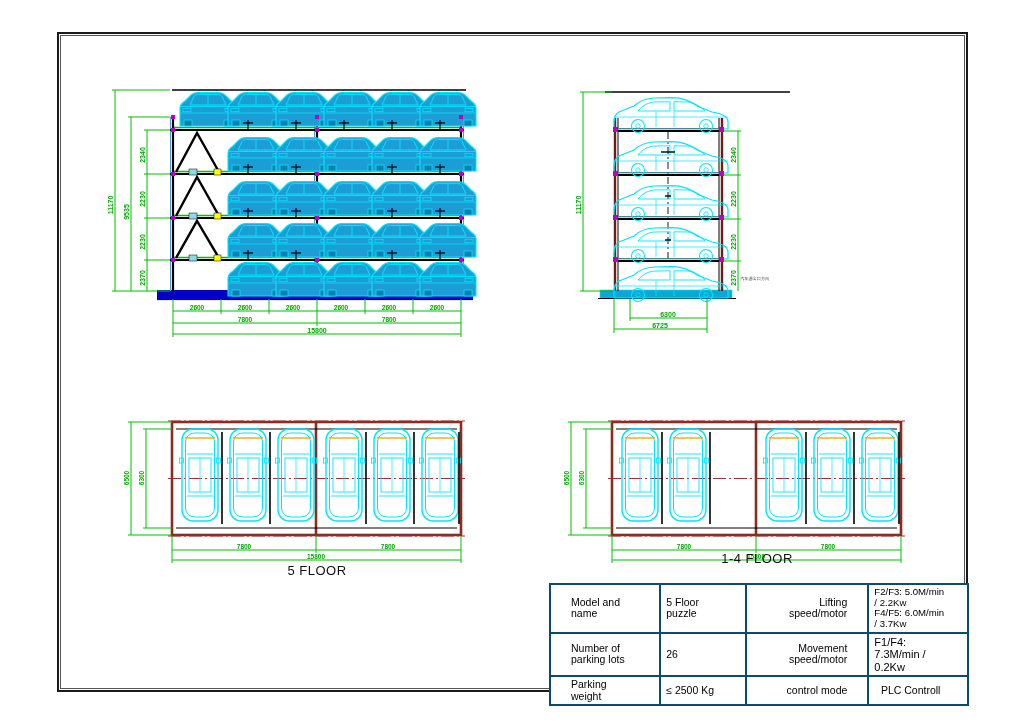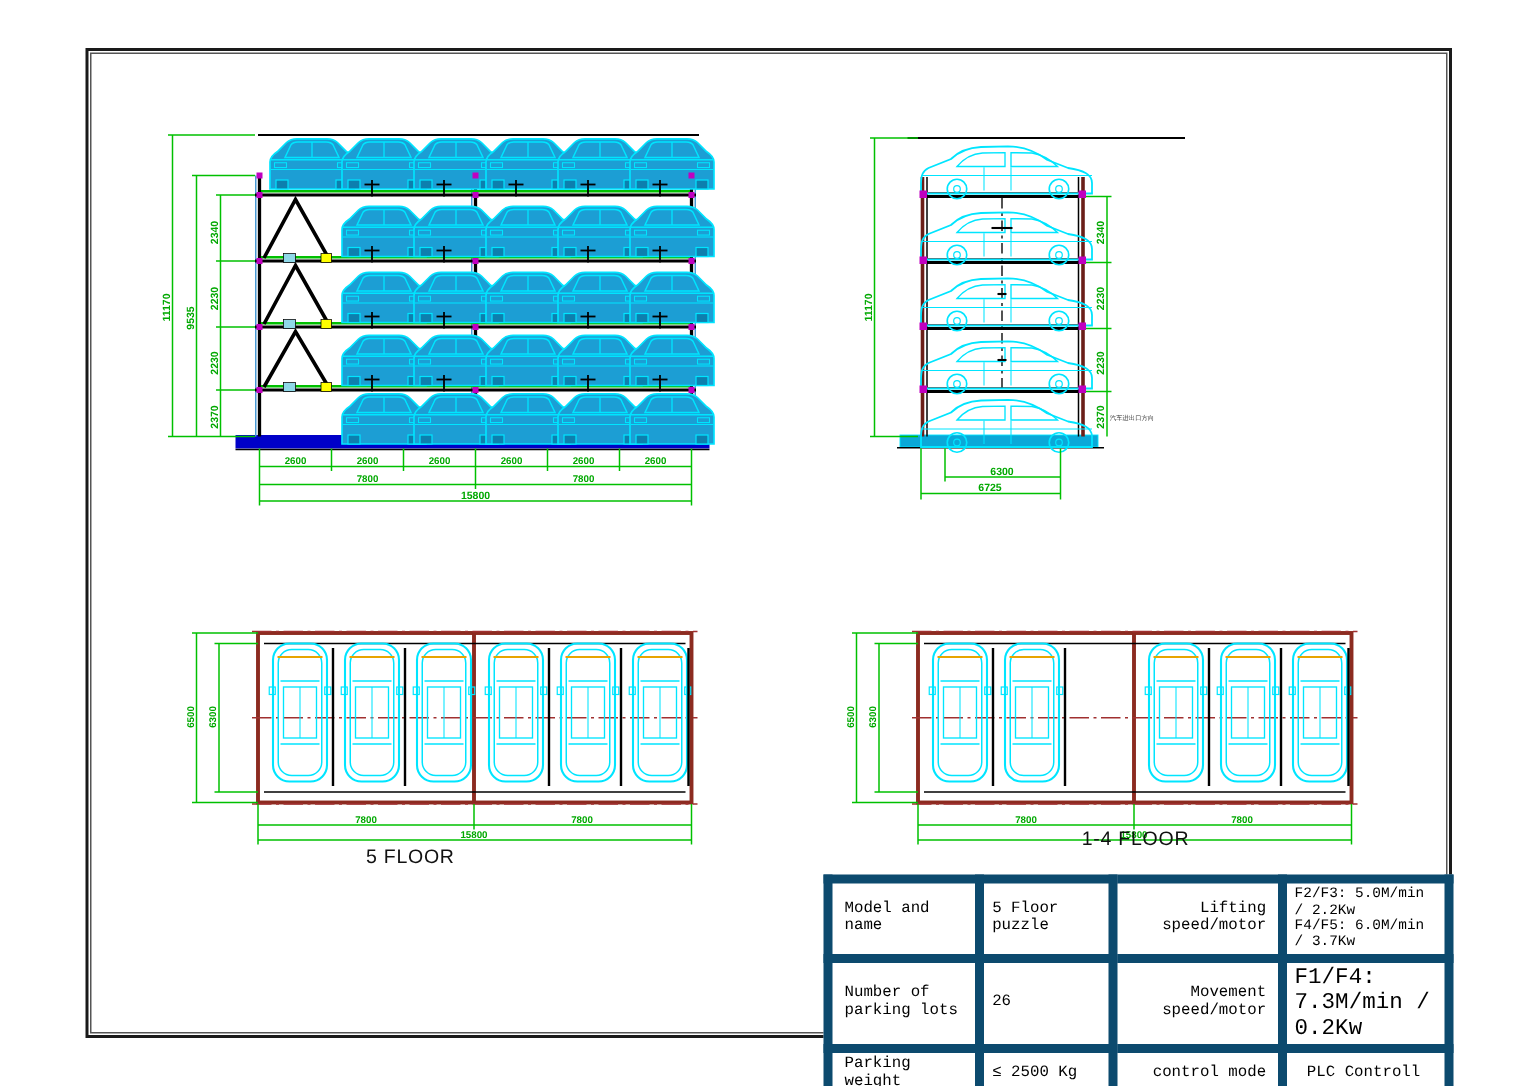--- a/index.html
+++ b/index.html
@@ -8,21 +8,21 @@
   #sheet{position:relative;width:1024px;height:724px;background:#ffffff;}
   .frame{position:absolute;left:57px;top:32px;width:911px;height:660px;border:2px solid #1a1a1a;box-sizing:border-box;}
   .frame-inner{position:absolute;left:60px;top:35px;width:905px;height:654px;border:1px solid #555;box-sizing:border-box;}
   svg{display:block;}
   .dimtxt{font-family:"Liberation Sans",sans-serif;fill:#00a800;font-weight:bold;}
   .viewlabel{position:absolute;font-family:"Liberation Sans",sans-serif;font-size:13px;color:#111;font-weight:normal;letter-spacing:.5px;}
 
   
   #spec-table{position:absolute;left:549px;top:583px;width:420px;border-collapse:collapse;
               font-size:10.5px;color:#000;background:#fff;}
-  #spec-table td{border:6px solid #0c4a6e;padding:2px 8px;height:22px;vertical-align:middle;line-height:1.12;font-family:Liberation Mono, monospace;}
+  #spec-table td{border:2px solid #0c4a6e;padding:2px 20px;height:22px;vertical-align:middle;line-height:1.12;}
   #spec-table td.k{width:108px;text-align:left;}
   #spec-table td.v{width:96px;text-align:left;padding-left:5px;}
   #spec-table td.k2{width:108px;text-align:right;}
   #spec-table td.v2{width:108px;text-align:left;padding-left:5px;}
   #spec-table td.v2.ctr{text-align:center;}
 </style>
 </head>
 <body>
 
 <div id="sheet">
@@ -471,37 +471,37 @@
       <g font-size="6.5" class="dimtxt">
         <text transform="translate(569,478) rotate(-90)" text-anchor="middle">6500</text>
         <text transform="translate(584,478) rotate(-90)" text-anchor="middle">6300</text>
         <text x="684" y="548.5" text-anchor="middle">7800</text>
         <text x="828" y="548.5" text-anchor="middle">7800</text>
         <text x="756" y="558.5" text-anchor="middle">15800</text>
       </g>
     </g>
   </svg>
 
-  <div class="viewlabel" style="left:244px;top:563px;width:110px;text-align:left;">5 FLOOR</div>
+  <div class="viewlabel" style="left:262px;top:563px;width:110px;text-align:center;">5 FLOOR</div>
   <div class="viewlabel" style="left:702px;top:551px;width:110px;text-align:center;">1-4 FLOOR</div>
 
   <table id="spec-table">
     <tbody>
       <tr>
         <td class="k">Model and name</td>
         <td class="v">5 Floor puzzle</td>
         <td class="k2">Lifting speed/motor</td>
         <td class="v2" style="white-space:pre-line;font-size:9.6px;">F2/F3: 5.0M/min / 2.2Kw
 F4/F5: 6.0M/min / 3.7Kw</td>
       </tr>
       <tr>
         <td class="k">Number of parking lots</td>
         <td class="v">26</td>
         <td class="k2">Movement speed/motor</td>
-        <td class="v2" style="font-size:15px;">F1/F4: 7.3M/min / 0.2Kw</td>
+        <td class="v2" style="font-size:11px;">F1/F4: 7.3M/min / 0.2Kw</td>
       </tr>
       <tr>
         <td class="k">Parking weight</td>
         <td class="v">≤ 2500 Kg</td>
         <td class="k2">control mode</td>
         <td class="v2 ctr">PLC Controll</td>
       </tr>
     </tbody>
   </table>
 

